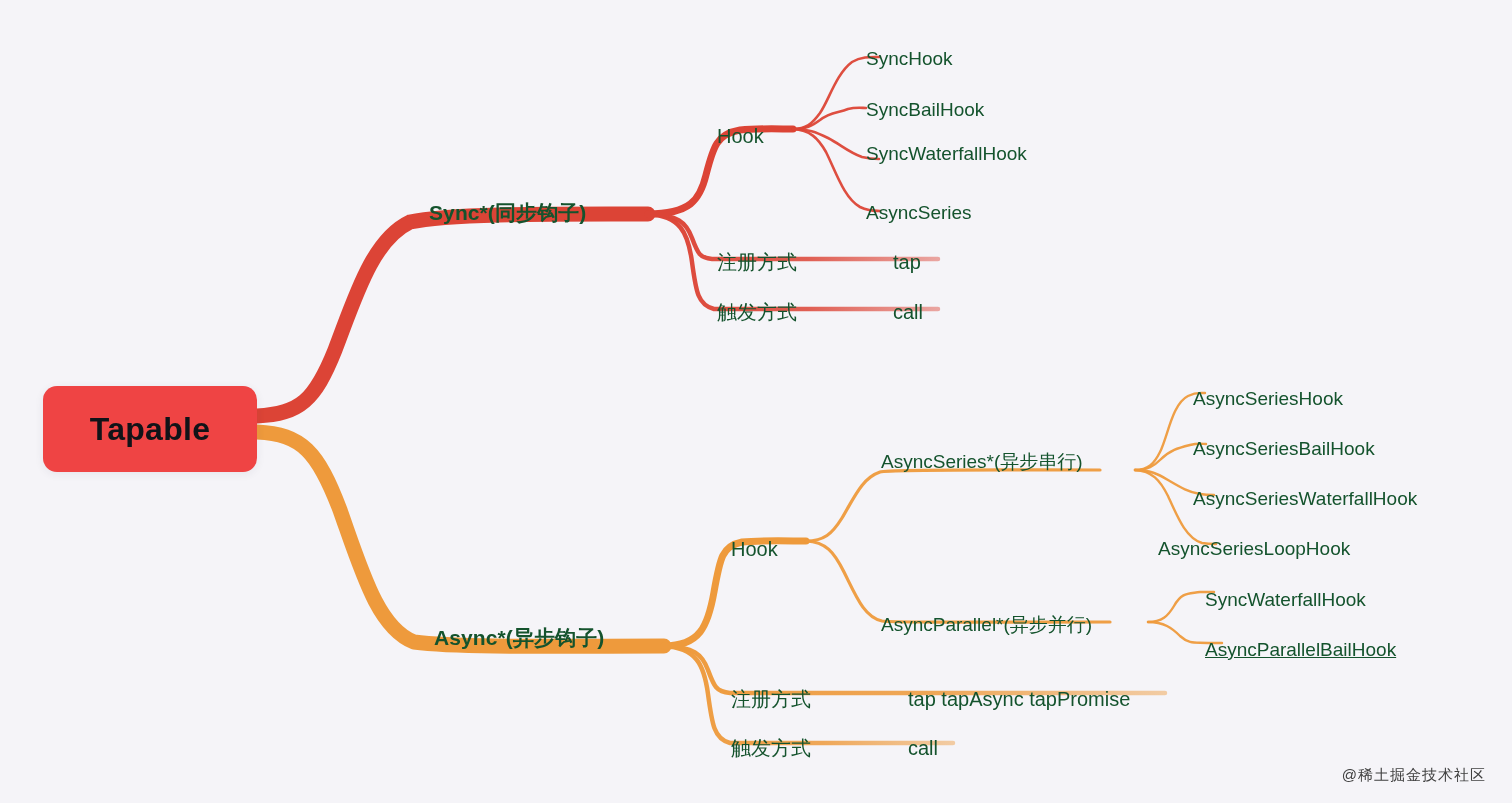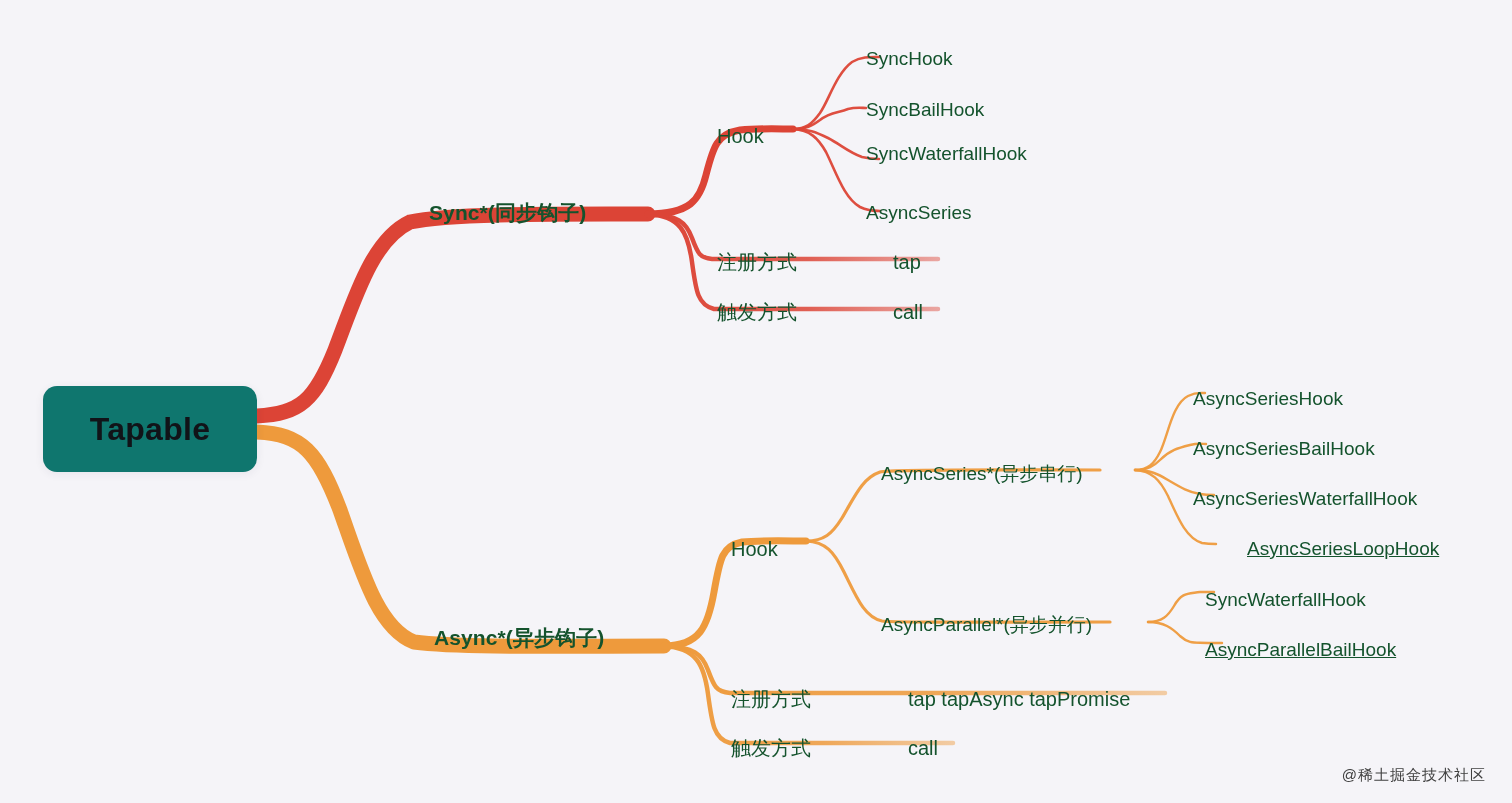--- a/index.html
+++ b/index.html
@@ -51,21 +51,21 @@
   .leaf {
     font-size: 19px;
     font-weight: 400;
   }
   .root-card {
     position: absolute;
     left: 43px;
     top: 386px;
     width: 214px;
     height: 86px;
-    background: #0f766e;
+    background: #ef4444;
     border-radius: 14px;
     box-shadow: 0 2px 10px rgba(40, 40, 70, 0.07);
     display: flex;
     align-items: center;
     justify-content: center;
   }
   .root-title {
     font-size: 32px;
     font-weight: 700;
     color: #111318;
@@ -173,26 +173,26 @@
   <div class="node-label lvl2" style="left:717px; top:224px;">注册方式</div>
   <div class="node-label lvl2" style="left:893px; top:224px;">tap</div>
 
   <div class="node-label lvl2" style="left:717px; top:274px;">触发方式</div>
   <div class="node-label lvl2" style="left:893px; top:274px;">call</div>
 
   <div class="node-label lvl1" style="left:434px; top:599px;">Async*(异步钩子)</div>
 
   <div class="node-label lvl2" style="left:731px; top:511px;">Hook</div>
 
-  <div class="node-label lvl3" style="left:881px; top:436px;">AsyncSeries*(异步串行)</div>
+  <div class="node-label lvl3" style="left:881px; top:424px;">AsyncSeries*(异步串行)</div>
 
   <div class="node-label leaf" style="left:1193px; top:361px;">AsyncSeriesHook</div>
   <div class="node-label leaf" style="left:1193px; top:411px;text-align:center;">AsyncSeriesBailHook</div>
   <div class="node-label leaf" style="left:1193px; top:461px;">AsyncSeriesWaterfallHook</div>
-  <div class="node-label leaf" style="left:1247px; top:511px;text-decoration:underline;">AsyncSeriesLoopHook</div>
+  <div class="node-label leaf" style="left:1158px; top:511px;">AsyncSeriesLoopHook</div>
 
   <div class="node-label lvl3" style="left:881px; top:587px;">AsyncParallel*(异步并行)</div>
 
   <div class="node-label leaf" style="left:1205px; top:562px;">SyncWaterfallHook</div>
   <div class="node-label leaf" style="left:1205px; top:612px;text-decoration:underline;">AsyncParallelBailHook</div>
 
   <div class="node-label lvl2" style="left:731px; top:661px;">注册方式</div>
   <div class="node-label lvl2" style="left:908px; top:661px;">tap  tapAsync  tapPromise</div>
 
   <div class="node-label lvl2" style="left:731px; top:710px;">触发方式</div>

